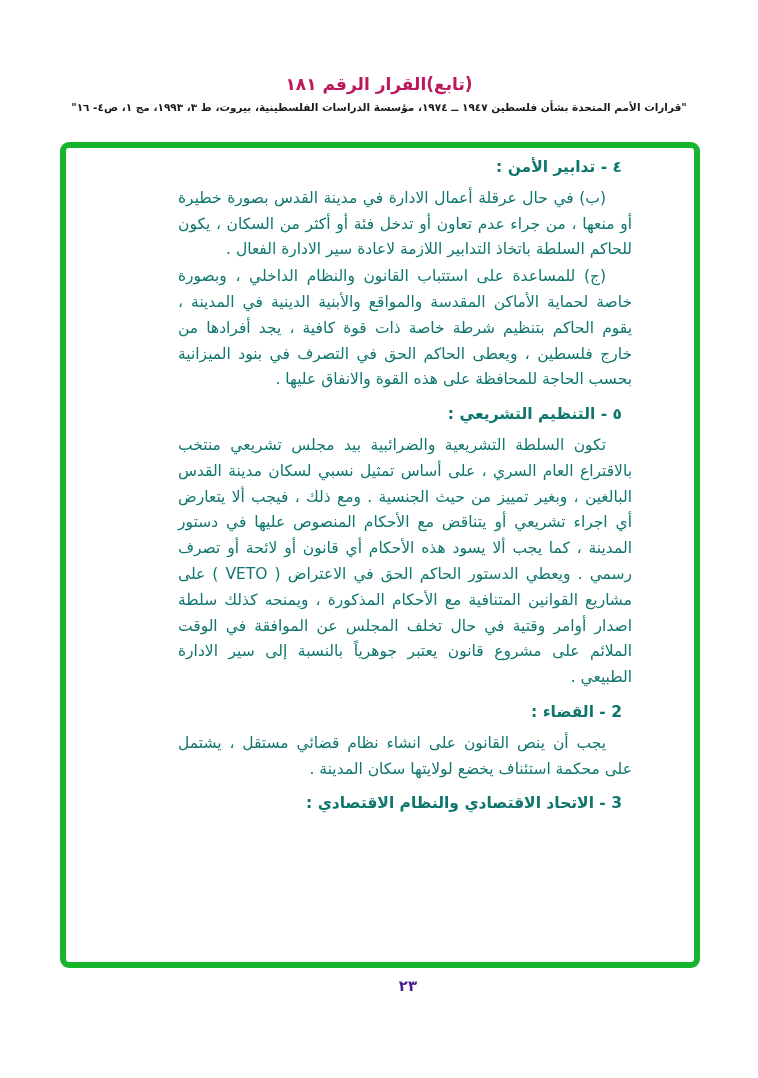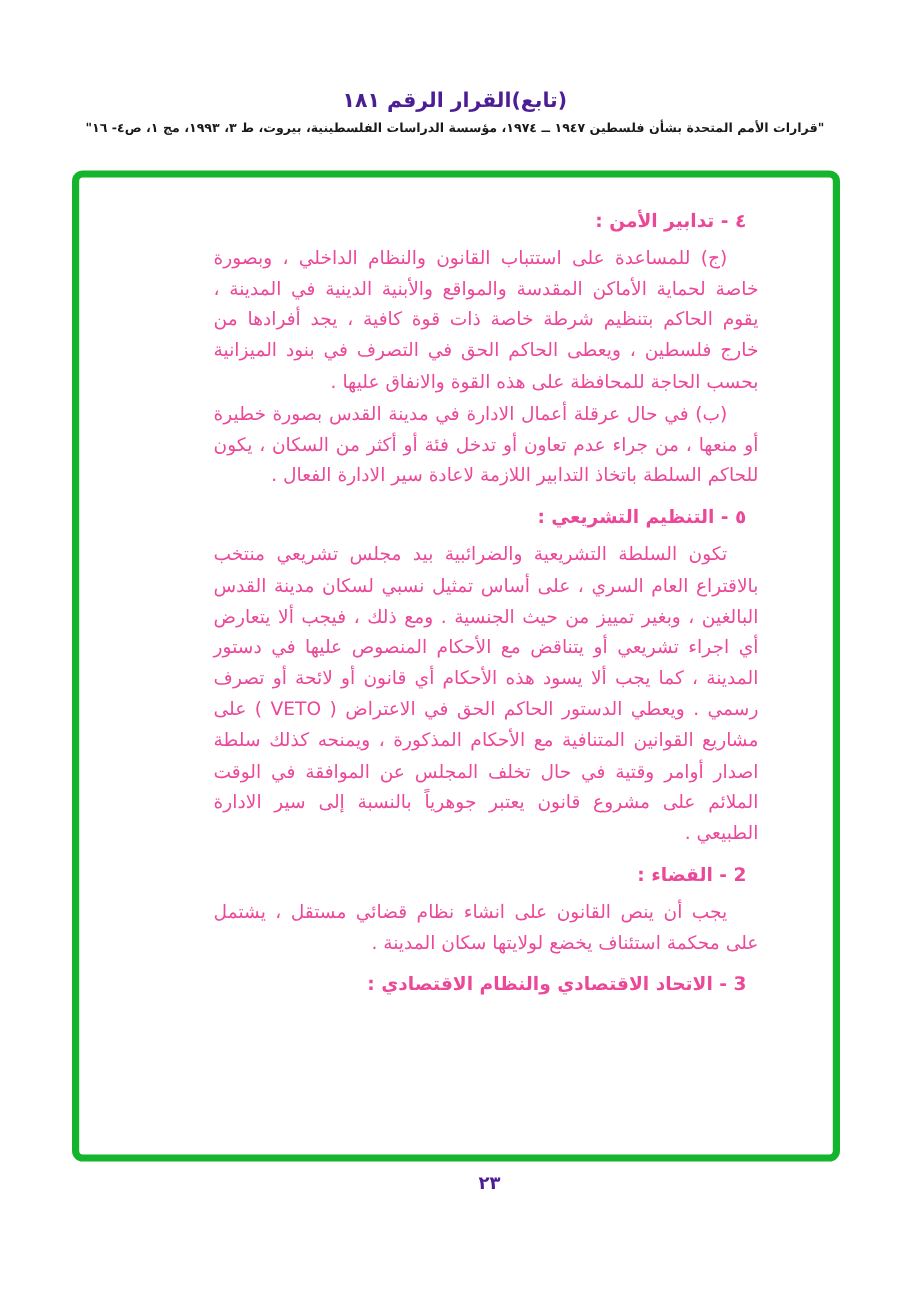--- a/index.html
+++ b/index.html
@@ -22,21 +22,21 @@
     top: 74px;
     left: 0;
     width: 100%;
     text-align: center;
   }
   .title {
     margin: 0;
     font-size: 17px;
     font-weight: bold;
     direction: rtl;
-    color: #4c1d95;
+    color: #be185d;
   }
   .citation {
     margin-top: 7px;
     font-size: 10.5px;
     font-weight: bold;
     direction: rtl;
     color: #1a1a1a;
     letter-spacing: 0px;
   }
   
@@ -47,25 +47,25 @@
     width: 640px;
     height: 826px;
     box-sizing: border-box;
     border: 6px solid #14b42d;
     border-radius: 9px;
     overflow: hidden;
     background: #ffffff;
   }
   .content {
     direction: rtl;
-    padding: 24px 62px 0 112px;
+    padding: 7px 62px 0 112px;
     font-size: 15.5px;
     line-height: 25.8px;
     text-align: justify;
-    color: #ec4899;
+    color: #0f766e;
   }
   .sec {
     margin: 9px 10px 5px 0;
     font-size: 15.5px;
     font-weight: bold;
   }
   .sec:first-child {
     margin-top: 0;
   }
   .para {
@@ -93,22 +93,22 @@
 
   <div class="header">
     <h1 class="title">(تابع)القرار الرقم ١٨١</h1>
     <div class="citation">"قرارات الأمم المتحدة بشأن فلسطين ١٩٤٧ ــ ١٩٧٤، مؤسسة الدراسات الفلسطينية، بيروت، ط ٣، ١٩٩٣، مج ١، ص٤- ١٦"</div>
   </div>
 
   <div class="frame" style="border-color: rgb(20, 180, 45);">
     <div class="content">
 
       <h2 class="sec">٤ - تدابير الأمن :</h2>
+      <p class="para">(ب)  في حال عرقلة أعمال الادارة في مدينة القدس بصورة خطيرة أو منعها ، من جراء عدم تعاون أو تدخل فئة أو أكثر من السكان ، يكون للحاكم السلطة باتخاذ التدابير اللازمة لاعادة سير الادارة الفعال .</p>
       <p class="para">(ج)  للمساعدة على استتباب القانون والنظام الداخلي ، وبصورة خاصة لحماية الأماكن المقدسة والمواقع والأبنية الدينية في المدينة ، يقوم الحاكم بتنظيم شرطة خاصة ذات قوة كافية ، يجد أفرادها من خارج فلسطين ، ويعطى الحاكم الحق في التصرف في بنود الميزانية بحسب الحاجة للمحافظة على هذه القوة والانفاق عليها .</p>
-      <p class="para">(ب)  في حال عرقلة أعمال الادارة في مدينة القدس بصورة خطيرة أو منعها ، من جراء عدم تعاون أو تدخل فئة أو أكثر من السكان ، يكون للحاكم السلطة باتخاذ التدابير اللازمة لاعادة سير الادارة الفعال .</p>
 
       <h2 class="sec">٥ - التنظيم التشريعي :</h2>
       <p class="para">تكون السلطة التشريعية والضرائبية بيد مجلس تشريعي منتخب بالاقتراع العام السري ، على أساس تمثيل نسبي لسكان مدينة القدس البالغين ، وبغير تمييز من حيث الجنسية . ومع ذلك ، فيجب ألا يتعارض أي اجراء تشريعي أو يتناقض مع الأحكام المنصوص عليها في دستور المدينة ، كما يجب ألا يسود هذه الأحكام أي قانون أو لائحة أو تصرف رسمي . ويعطي الدستور الحاكم الحق في الاعتراض ( VETO ) على مشاريع القوانين المتنافية مع الأحكام المذكورة ، ويمنحه كذلك سلطة اصدار أوامر وقتية في حال تخلف المجلس عن الموافقة في الوقت الملائم على مشروع قانون يعتبر جوهرياً بالنسبة إلى سير الادارة الطبيعي .</p>
 
       <h2 class="sec">2 - القضاء :</h2>
       <p class="para">يجب أن ينص القانون على انشاء نظام قضائي مستقل ، يشتمل على محكمة استئناف يخضع لولايتها سكان المدينة .</p>
 
       <h2 class="sec">3 - الاتحاد الاقتصادي والنظام الاقتصادي :</h2>
 
     </div>

